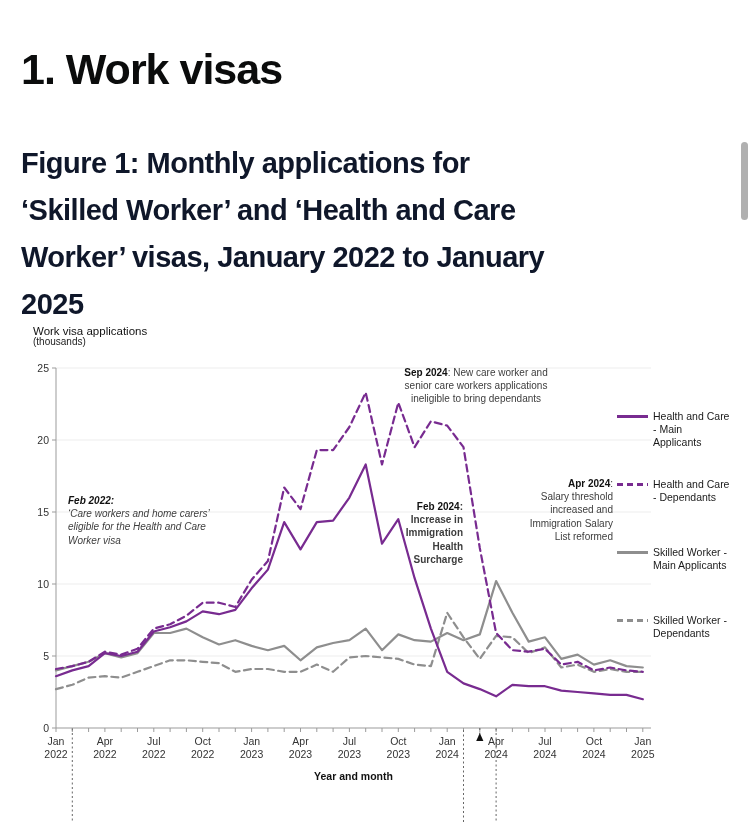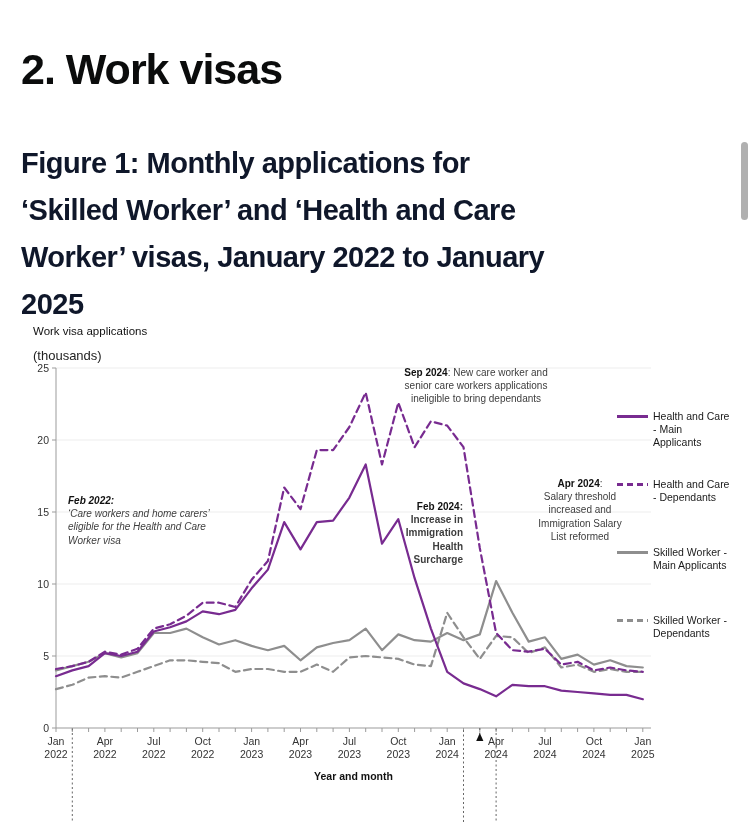--- a/index.html
+++ b/index.html
@@ -2,35 +2,35 @@
 <html><head>
 <meta charset="utf-8">
 <style>
   html,body{margin:0;padding:0;background:#ffffff;}
   body{width:750px;height:827px;position:relative;font-family:"Liberation Sans",sans-serif;overflow:hidden;}
   .h1{position:absolute;left:21px;top:16px;font-size:43px;font-weight:800;color:#0b0c0c;letter-spacing:-1px;}
   .h2{position:absolute;left:21px;top:116px;width:706px;font-size:29px;font-weight:700;color:#0f172a;
       line-height:47px;white-space:pre-line;letter-spacing:-0.5px;}
   .scroll-thumb{position:absolute;right:2px;top:142px;width:7px;height:78px;background:#b0b0b0;border-radius:4px;}
   .chart-title{position:absolute;left:33px;top:325px;font-size:11.5px;font-weight:normal;color:#111;}
-  .chart-subtitle{position:absolute;left:33px;top:348px;font-size:13px;color:#222;}
+  .chart-subtitle{position:absolute;left:33px;top:336px;font-size:10px;color:#222;}
   svg#chart{position:absolute;left:0;top:322px;}
   .ann{position:absolute;font-size:10px;line-height:13.2px;color:#3d3d3d;}
   .ann b{color:#111;}
   .legend{position:absolute;left:601px;top:0;width:148px;}
   .legend-item{position:absolute;left:16px;display:flex;align-items:flex-start;}
   .legend-swatch{width:31px;height:3px;margin-top:5px;margin-right:5px;flex:0 0 31px;}
   .legend-label{font-size:10.5px;line-height:13px;color:#1a1a1a;}
   .axis-text{font-size:10.5px;fill:#333;}
   .axis-title{font-size:10.5px;font-weight:bold;fill:#111;}
 </style>
 </head>
 <body>
 
-<h1 class="h1">2. Work visas</h1>
+<h1 class="h1">1. Work visas</h1>
 <h2 class="h2">Figure 1: Monthly applications for
 ‘Skilled Worker’ and ‘Health and Care
 Worker’ visas, January 2022 to January
 2025</h2>
 <div class="scroll-thumb"></div>
 
 <div class="chart-title">Work visa applications</div>
 <div class="chart-subtitle">(thousands)</div>
 
 <svg id="chart" width="750" height="500" viewBox="0 0 750 500">
@@ -128,21 +128,21 @@
     <line x1="463.5" y1="572" x2="463.5" y2="406" stroke="#666" stroke-width="1" stroke-dasharray="2,2.5"></line>
     <polygon points="463.5,566 459.9,574 467.1,574" fill="#111"></polygon>
     <line x1="496.1" y1="557" x2="496.1" y2="406" stroke="#666" stroke-width="1" stroke-dasharray="2,2.5"></line>
     <polygon points="496.1,551 492.5,559 499.70000000000005,559" fill="#111"></polygon>
   </svg>
 
 <div id="annotations">
     <div class="ann" style="left: 68px; top: 494px; width: 172px; text-align: left; font-style: italic;"><b>Feb 2022:</b><br>‘Care workers and home carers’<br>eligible for the Health and Care<br>Worker visa</div>
     <div class="ann" style="left: 390px; top: 366px; width: 172px; text-align: center;"><b>Sep 2024</b>: New care worker and<br>senior care workers applications<br>ineligible to bring dependants</div>
     <div class="ann" style="left: 381px; top: 500px; width: 82px; text-align: right; font-weight: bold;"><b>Feb 2024</b>:<br>Increase in<br>Immigration<br>Health<br>Surcharge</div>
-    <div class="ann" style="left: 499px; top: 477px; width: 114px; text-align: center; margin-left: 24px;"><b>Apr 2024</b>:<br>Salary threshold<br>increased and<br>Immigration Salary<br>List reformed</div>
+    <div class="ann" style="left: 499px; top: 477px; width: 114px; text-align: right;"><b>Apr 2024</b>:<br>Salary threshold<br>increased and<br>Immigration Salary<br>List reformed</div>
   </div>
 <div class="legend" id="legend">
     <div class="legend-item" style="top: 410px;">
       <div class="legend-swatch" style="background: rgb(120, 43, 144);"></div>
       <div class="legend-label">Health and Care<br>- Main<br>Applicants</div>
     </div>
     <div class="legend-item" style="top: 478px;">
       <div class="legend-swatch" style="background: repeating-linear-gradient(90deg, rgb(120, 43, 144) 0px, rgb(120, 43, 144) 6px, transparent 6px, transparent 10px);"></div>
       <div class="legend-label">Health and Care<br>- Dependants</div>
     </div>

